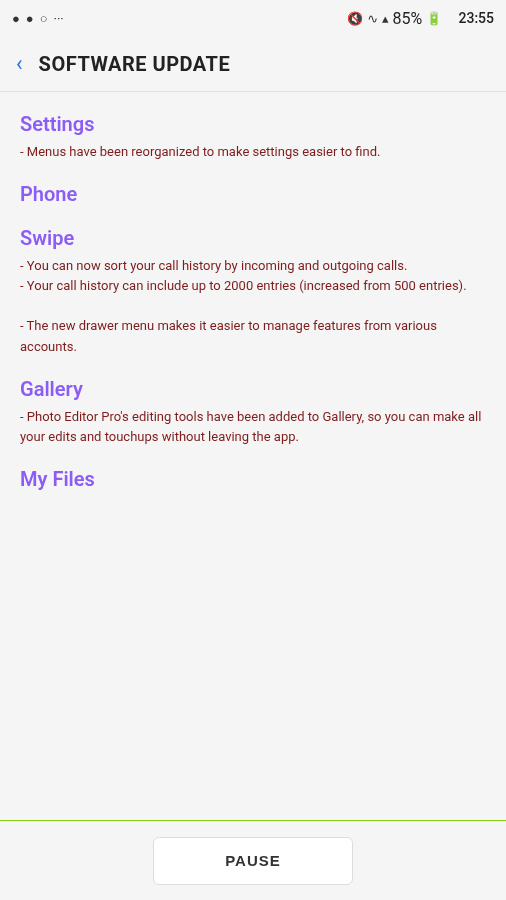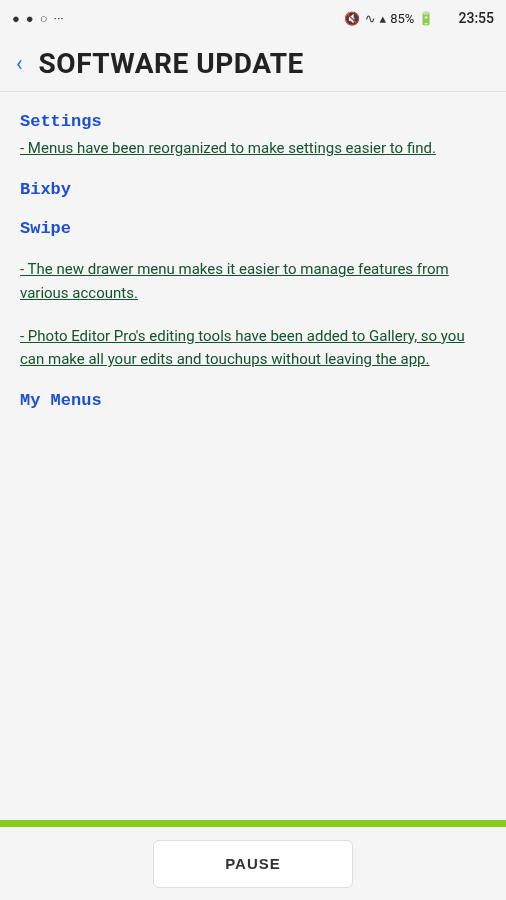--- a/index.html
+++ b/index.html
@@ -41,29 +41,29 @@
       font-size: 13px;
       color: #222;
     }
 
     .status-icon {
       font-size: 13px;
       color: #333;
     }
 
     .battery-text {
-      font-size: 13px;
+      font-size: 16px;
       color: #222;
     }
 
     .time-text {
       font-size: 14px;
       font-weight: 500;
       color: #222;
-      margin-left: 20px;
+      margin-left: 12px;
     }
 
     
     .header {
       width: 100%;
       height: 56px;
       background: #f5f5f5;
       display: flex;
       align-items: center;
       padding: 0 16px;
@@ -73,66 +73,64 @@
     .back-btn {
       color: #1a73e8;
       font-size: 22px;
       margin-right: 16px;
       cursor: pointer;
       display: flex;
       align-items: center;
     }
 
     .header-title {
-      font-size: 28px;
+      font-size: 20px;
       font-weight: 700;
       color: #222;
       letter-spacing: 0.5px;
     }
 
     
     .content {
       width: 100%;
       height: calc(900px - 36px - 56px - 80px);
       overflow-y: auto;
       padding: 20px 20px 10px 20px;
       background: #f5f5f5;
     }
 
     .section {
       margin-bottom: 20px;
     }
 
     .section-title {
-      font-size: 17px;
+      font-size: 20px;
       font-weight: 600;
-      color: #1d4ed8;
+      color: #8b5cf6;
       margin-bottom: 6px;
-      font-family: Liberation Mono, monospace;
     }
 
     .section-body {
-      font-size: 15px;
-      color: #14532d;
+      font-size: 13px;
+      color: #7f1d1d;
       line-height: 1.55;
-      text-decoration: underline;
     }
 
     
     .bottom-bar {
       position: absolute;
       bottom: 0;
       left: 0;
       width: 100%;
       height: 80px;
       background: #f5f5f5;
       display: flex;
       align-items: center;
       justify-content: center;
-      border-top: 7px solid #84cc16;
+      border-top: 1px solid #84cc16;
     }
 
     .pause-btn {
       width: 200px;
       height: 48px;
       background: #fff;
       border: 1px solid #ddd;
       border-radius: 6px;
       font-size: 15px;
       font-weight: 600;
@@ -173,31 +171,33 @@
   <span class="back-btn">‹</span>
   <span class="header-title">SOFTWARE UPDATE</span>
 </div>
 
 <div class="content">
 <div class="section">
       <div class="section-title">Settings</div>
       <div class="section-body">- Menus have been reorganized to make settings easier to find.</div>
     </div>
     <div class="section">
-      <div class="section-title">Bixby</div>
+      <div class="section-title">Phone</div>
     </div>
     <div class="section">
       <div class="section-title">Swipe</div>
+      <div class="section-body">- You can now sort your call history by incoming and outgoing calls.<br>- Your call history can include up to 2000 entries (increased from 500 entries).</div>
     </div>
     <div class="section">
       <div class="section-body">- The new drawer menu makes it easier to manage features from various accounts.</div>
     </div>
     <div class="section">
+      <div class="section-title">Gallery</div>
       <div class="section-body">- Photo Editor Pro's editing tools have been added to Gallery, so you can make all your edits and touchups without leaving the app.</div>
     </div>
     <div class="section">
-      <div class="section-title">My Menus</div>
+      <div class="section-title">My Files</div>
     </div>
   </div>
 
 <div class="bottom-bar">
   <button class="pause-btn">PAUSE</button>
 </div>
 
 </body></html>

